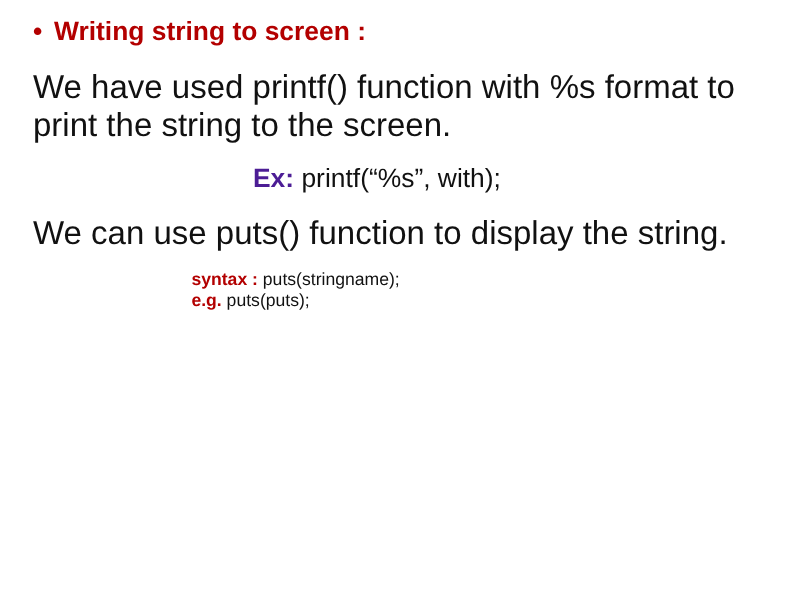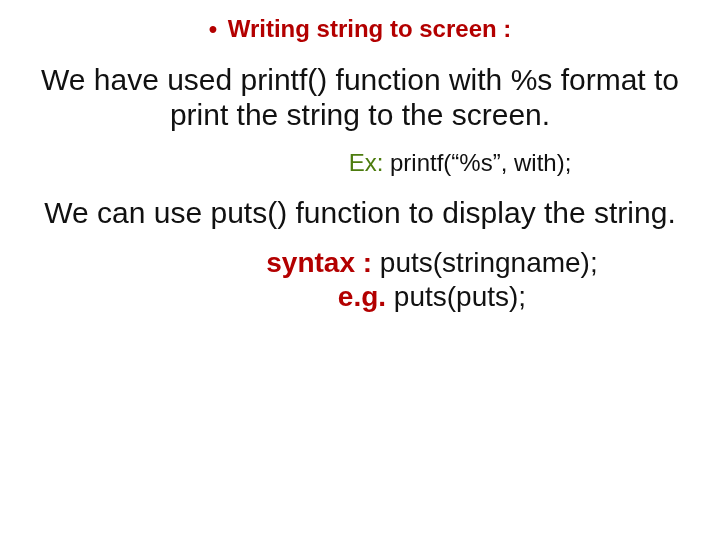--- a/index.html
+++ b/index.html
@@ -9,21 +9,20 @@
     height: 540px;
     background: #ffffff;
     font-family: Arial, Helvetica, sans-serif;
     color: #111;
   }
   .slide {
     box-sizing: border-box;
     width: 720px;
     height: 540px;
     padding: 14px 30px 0 30px;
-    text-align: center;
   }
   .heading {
     color: #b30000;
     font-weight: bold;
     font-size: 24px;
     margin: 0 0 18px 0;
     line-height: 1.25;
   }
   .heading .bullet {
     display: inline-block;
@@ -34,25 +33,25 @@
     line-height: 1.18;
     margin: 0 0 16px 0;
   }
   .ex-line {
     font-size: 24px;
     line-height: 1.18;
     margin: 0 0 18px 0;
     padding-left: 200px;
   }
   .ex-label {
-    color: #4d7c0f;
-    font-weight: normal;
+    color: #4c1d95;
+    font-weight: bold;
   }
   .syntax-block {
-    font-size: 28px;
+    font-size: 16px;
     line-height: 1.18;
     margin: 0 0 14px 0;
     padding-left: 144px;
   }
   .syntax-label {
     color: #b30000;
     font-weight: bold;
   }
 </style>
 </head>

